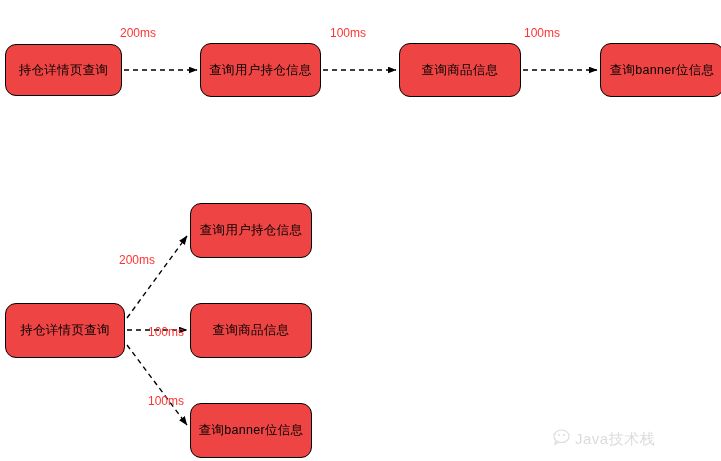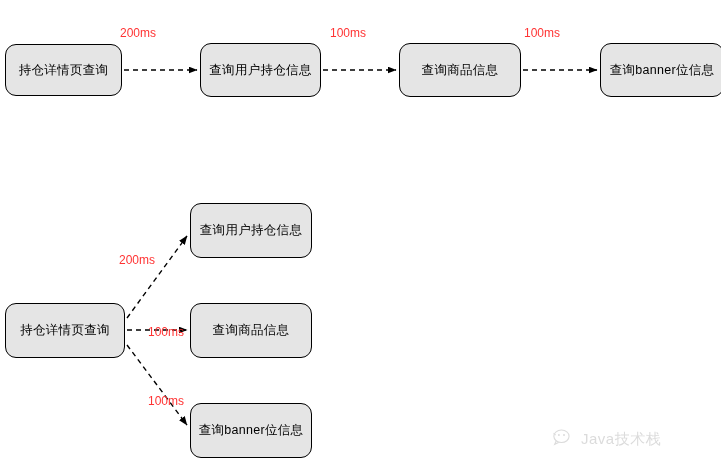--- a/index.html
+++ b/index.html
@@ -20,21 +20,21 @@
     left: 0;
     top: 0;
     width: 721px;
     height: 461px;
   }
   .node {
     position: absolute;
     box-sizing: border-box;
     border: 1.4px solid #000000;
     border-radius: 11px;
-    background: #e5e5e5;
+    background: #ef4444;
     display: flex;
     align-items: center;
     justify-content: center;
     font-size: 12.5px;
     color: #000000;
     letter-spacing: 0.3px;
     line-height: 1;
     z-index: 2;
   }
   .edge-label {
@@ -43,21 +43,20 @@
     font-size: 12px;
     line-height: 1;
     white-space: nowrap;
     z-index: 3;
     margin-top: 21px;
   }
   .watermark {
     position: absolute;
     display: flex;
     align-items: center;
-    gap: 6px;
     opacity: 0.30;
     z-index: 4;
   }
   .watermark-text {
     font-size: 15px;
     color: #8a8a8a;
     letter-spacing: 0.5px;
     line-height: 1;
     white-space: nowrap;
   }

